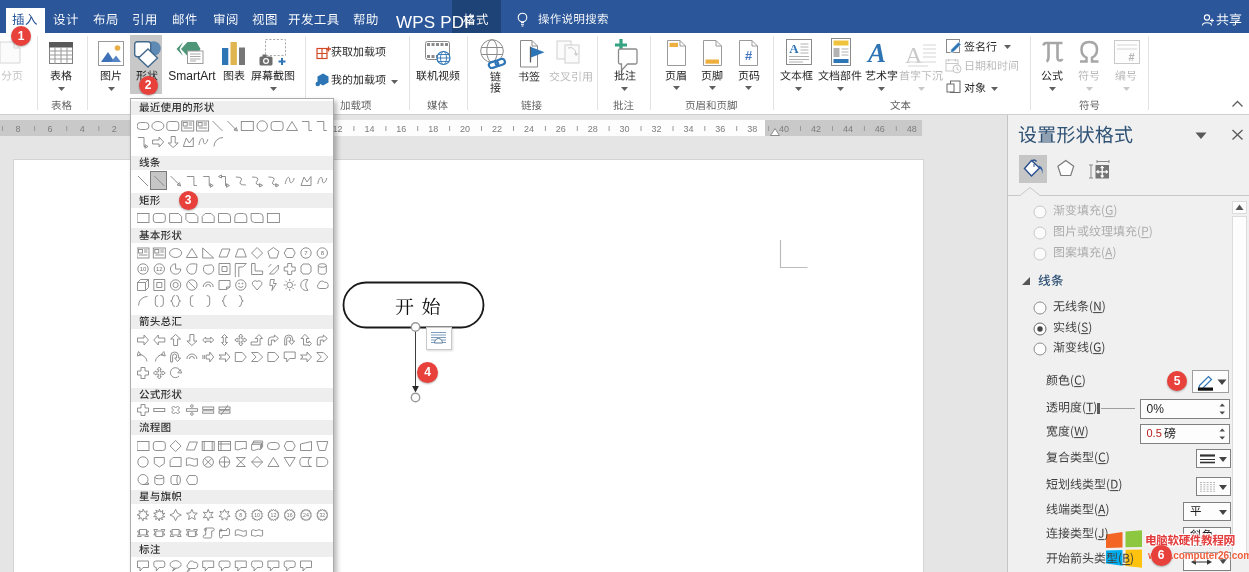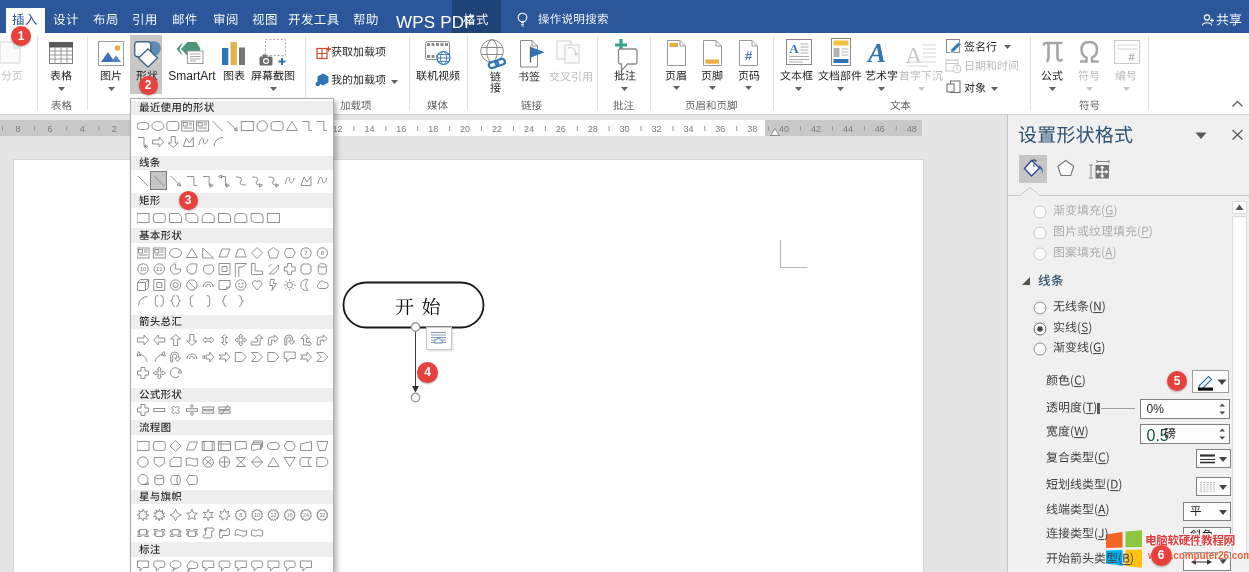--- a/index.html
+++ b/index.html
@@ -1188,21 +1188,21 @@
       <g fill="#3f3f3f">
         <path transform="translate(0.0 10.6)" d="M6.3 -2.3V-0.3C6.3 0.6 6.6 0.8 7.8 0.8C8.1 0.8 9.8 0.8 10 0.8C11.1 0.8 11.4 0.4 11.5 -1.4C11.3 -1.5 10.9 -1.6 10.7 -1.8C10.7 -0.2 10.6 0 10 0C9.6 0 8.2 0 7.9 0C7.3 0 7.2 -0 7.2 -0.4V-2.3ZM5.3 -3.8V-2.8C5.3 -1.9 5 -0.5 0.5 0.4C0.7 0.6 1 0.9 1.1 1.1C5.7 0.1 6.3 -1.6 6.3 -2.8V-3.8ZM2.4 -5V-1.2H3.3V-4.2H8.6V-1.3H9.6V-5ZM5.2 -9.9C5.3 -9.6 5.5 -9.3 5.6 -9H0.9V-6.8H1.8V-8.2H10.2V-6.8H11.1V-9H6.7C6.6 -9.4 6.3 -9.9 6.1 -10.2ZM7.2 -7.8V-7H4.8V-7.8H3.9V-7H2.1V-6.3H3.9V-5.4H4.8V-6.3H7.2V-5.4H8.1V-6.3H9.9V-7H8.1V-7.8Z"></path>
         <path transform="translate(12.0 10.6)" d="M4.6 -7.7V-6.7H2.7V-5.9H4.6V-3.9H9.3V-5.9H11.2V-6.7H9.3V-7.7H8.4V-6.7H5.5V-7.7ZM8.4 -5.9V-4.7H5.5V-5.9ZM9.1 -2.4C8.6 -1.8 7.8 -1.3 6.9 -0.9C6.1 -1.3 5.4 -1.8 4.9 -2.4ZM2.9 -3.2V-2.4H4.4L4 -2.3C4.5 -1.6 5.2 -1 6 -0.6C4.8 -0.2 3.6 0 2.3 0.1C2.4 0.3 2.6 0.7 2.7 0.9C4.2 0.7 5.6 0.4 6.9 -0.1C8.1 0.4 9.5 0.8 11 1C11.1 0.7 11.4 0.4 11.5 0.2C10.2 0.1 9 -0.2 7.9 -0.6C9 -1.1 9.9 -1.9 10.4 -2.9L9.8 -3.2L9.7 -3.2ZM5.7 -9.9C5.8 -9.6 6 -9.2 6.2 -8.9H1.5V-5.6C1.5 -3.8 1.4 -1.3 0.4 0.6C0.7 0.6 1.1 0.8 1.2 1C2.3 -0.9 2.4 -3.7 2.4 -5.6V-8H11.4V-8.9H7.2C7 -9.3 6.8 -9.8 6.6 -10.1Z"></path>
         <path transform="translate(24.0 10.6)" d="M2.9 2.4 3.5 2.1C2.5 0.3 2 -1.7 2 -3.7C2 -5.8 2.5 -7.8 3.5 -9.5L2.9 -9.8C1.8 -8 1.1 -6.1 1.1 -3.7C1.1 -1.4 1.8 0.6 2.9 2.4Z"></path>
         <path transform="translate(28.1 10.6)" d="M2.2 0H3.5L4.8 -5.3C4.9 -6 5.1 -6.6 5.2 -7.3H5.3C5.4 -6.6 5.6 -6 5.7 -5.3L7.1 0H8.4L10.2 -8.8H9.2L8.2 -4C8.1 -3.1 7.9 -2.1 7.7 -1.2H7.7C7.4 -2.1 7.2 -3.1 7 -4L5.8 -8.8H4.8L3.6 -4C3.4 -3.1 3.1 -2.1 3 -1.2H2.9C2.7 -2.1 2.6 -3.1 2.4 -4L1.5 -8.8H0.3Z"></path>
         <path transform="translate(38.6 10.6)" d="M1.2 2.4C2.3 0.6 3 -1.4 3 -3.7C3 -6.1 2.3 -8 1.2 -9.8L0.5 -9.5C1.5 -7.8 2.1 -5.8 2.1 -3.7C2.1 -1.7 1.5 0.3 0.5 2.1Z"></path>
         <rect x="28.1" y="12.1" width="10.5" height="1" fill="#3f3f3f"></rect>
       </g>
     </svg>
     <div class="ab" style="left:1139.5px;top:423.5px;width:90px;height:20px;background:#fdfdfd;border:1px solid #818181"></div>
-    <div class="ab" style="left:1146.5px;top:426.5px;font-size:16px;color:#14532d">0.5 </div>
+    <div class="ab" style="left:1146.5px;top:426.5px;font-size:11px;color:#b91c1c">0.5 </div>
     <svg class="ab" style="left:1218.5px;top:427.5px" width="7" height="4">
       <polygon points="0.5,3.5 6,3.5 3.2,0.5" fill="#4a4a4a"></polygon>
     </svg>
     <svg class="ab" style="left:1218.5px;top:435.5px" width="7" height="4">
       <polygon points="0.5,0.5 6,0.5 3.2,3.5" fill="#4a4a4a"></polygon>
     </svg>
     <svg style="position:absolute;left:1164.0px;top:427.0px;overflow:visible" width="14" height="15">
       <g fill="#1f1f1f">
         <path transform="translate(0.0 10.6)" d="M7.4 -10.1C7.5 -9.7 7.7 -9.3 7.7 -9H5V-8.2H11V-9H8.6C8.5 -9.3 8.4 -9.8 8.3 -10.2ZM7.4 -5.4C7.5 -5.1 7.7 -4.7 7.7 -4.3H5V-3.6H6.7C6.6 -1.7 6.1 -0.4 4.4 0.3C4.5 0.4 4.8 0.7 4.9 0.9C6.2 0.4 6.9 -0.5 7.2 -1.7H9.7C9.6 -0.6 9.5 -0.1 9.4 0.1C9.3 0.2 9.2 0.2 9 0.2C8.8 0.2 8.3 0.2 7.8 0.1C7.9 0.3 8 0.7 8 0.9C8.5 0.9 9.1 0.9 9.3 0.9C9.7 0.9 9.9 0.8 10.1 0.6C10.3 0.3 10.5 -0.4 10.6 -2.1C10.6 -2.2 10.7 -2.4 10.7 -2.4H7.4C7.5 -2.8 7.5 -3.2 7.5 -3.6H11.1V-4.3H8.6C8.6 -4.7 8.4 -5.2 8.3 -5.6ZM4.8 -6.7V-4.7H5.6V-5.9H10.5V-4.7H11.3V-6.7H9.7C9.9 -7.1 10.1 -7.6 10.3 -8L9.4 -8.2C9.3 -7.8 9.1 -7.1 8.9 -6.7H7L7.3 -6.7C7.2 -7.1 7.1 -7.7 6.9 -8.1L6.1 -8C6.3 -7.6 6.4 -7 6.5 -6.7ZM0.6 -9.4V-8.6H2C1.7 -6.8 1.2 -5.1 0.3 -3.9C0.5 -3.7 0.7 -3.2 0.7 -3C1 -3.3 1.2 -3.6 1.4 -4V0.4H2.1V-0.6H4.3V-5.7H2.1C2.4 -6.6 2.7 -7.6 2.9 -8.6H4.5V-9.4ZM2.1 -4.9H3.6V-1.4H2.1Z"></path>
       </g>

